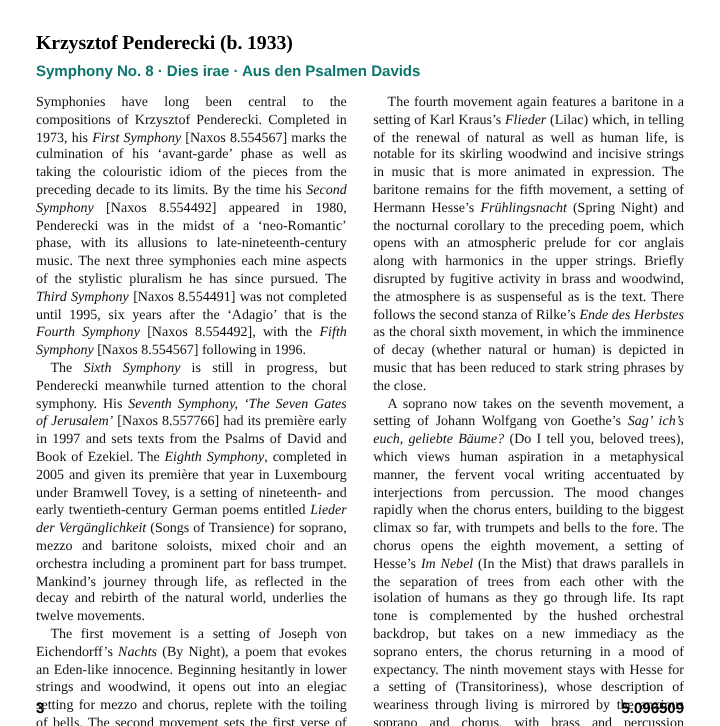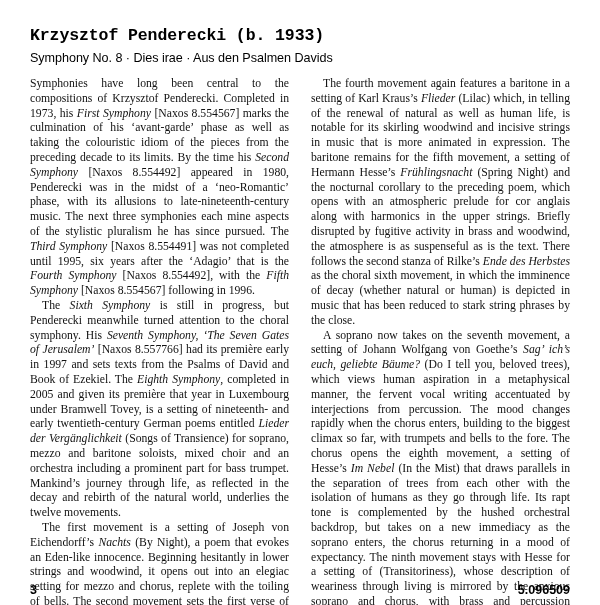--- a/index.html
+++ b/index.html
@@ -15,34 +15,34 @@
     overflow: hidden;
   }
   .page {
     position: relative;
     width: 600px;
     height: 605px;
     box-sizing: border-box;
     padding: 26px 30px 0 30px;
   }
   .title {
-    font-family: Liberation Mono, monospace;
+    font-family: Liberation Serif, serif;
     font-weight: bold;
     font-size: 16.5px;
     letter-spacing: -0.1px;
     margin: 0 0 6px 0;
     color: #000;
   }
   .subtitle {
     font-family: "Liberation Sans", sans-serif;
-    font-weight: normal;
+    font-weight: bold;
     font-size: 12.6px;
     letter-spacing: -0.05px;
     margin: 0 0 12px 0;
-    color: #000000;
+    color: #0f766e;
   }
   .columns {
     display: flex;
     gap: 22px;
     align-items: flex-start;
   }
   .col {
     width: 259px;
     font-size: 11.7px;
     line-height: 1.265;

